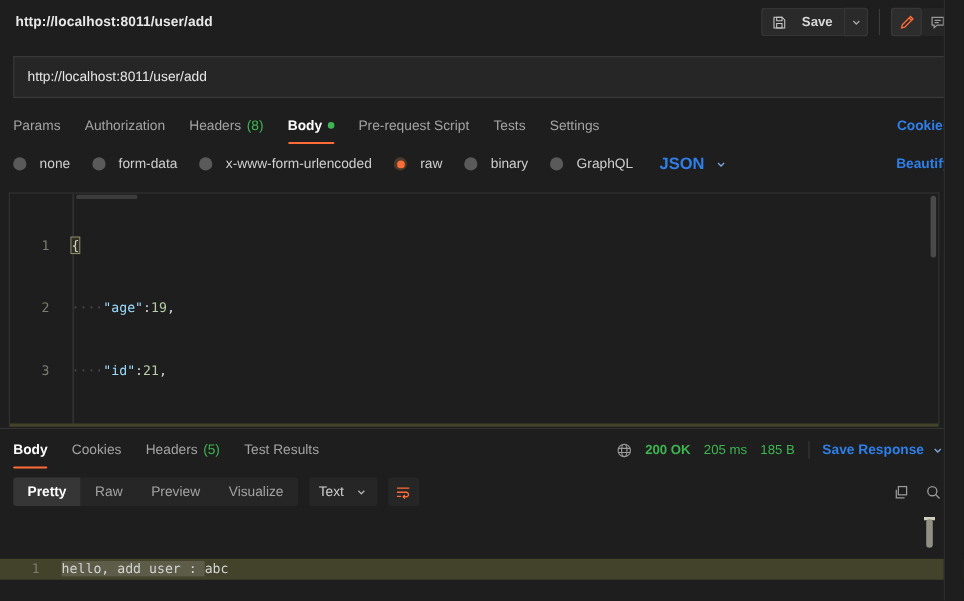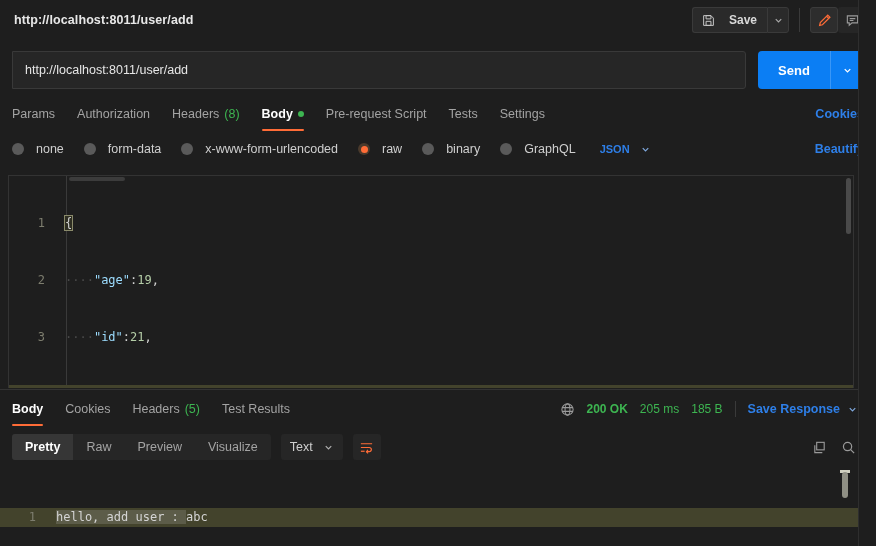--- a/index.html
+++ b/index.html
@@ -101,21 +101,21 @@
 
   
   .bodyrow {
     position: absolute; left: 0; top: 136px; width: 876px; height: 26px;
     display: flex; align-items: center; padding: 0 12px;
   }
   .radio-item { display: flex; align-items: center; gap: 12px; margin-right: 20px; font-size: 12.5px; color: #cfcfcf; }
   .radio { width: 12px; height: 12px; border-radius: 50%; background: #5a5a5a; }
   .radio.on { background: #4a3a2c; display: flex; align-items: center; justify-content: center; }
   .radio.on::after { content: ""; width: 7px; height: 7px; border-radius: 50%; background: #ff6c37; }
-  .json-sel { display: flex; align-items: center; gap: 10px; font-size: 11px; color: #2e7fe8; font-weight: bold; margin-left: 4px; }
+  .json-sel { display: flex; align-items: center; gap: 10px; font-size: 15px; color: #2e7fe8; font-weight: bold; margin-left: 4px; }
   .beautify { margin-left: auto; font-size: 12.5px; color: #2e7fe8; font-weight: bold; }
 
   
   .editor {
     position: absolute; left: 8px; top: 175px; width: 846px; height: 213px;
     background: #1e1e1e; border: 1px solid #333333; border-bottom: none;
     overflow: hidden;
   }
   .code {
     font-family: "DejaVu Sans Mono", monospace; font-size: 12px; line-height: 19px;
@@ -258,30 +258,20 @@
               <path d="M5 6h6M5 8h4"></path>
           </svg>
         </span>
       </div>
     </div>
   </div>
 
   <div class="urlbar">
     <div class="url-box">
       <span>http://localhost:8011/user/add</span>
-    </div>
-    <div class="send-wrap">
-      <div class="send-btn">Send</div>
-      <div class="send-caret">
-        <span>
-          <svg width="11" height="11" viewBox="0 0 12 12" fill="none" stroke="#ffffff" stroke-width="1.4">
-            <path d="M3 4.5L6 7.5L9 4.5"></path>
-          </svg>
-        </span>
-      </div>
     </div>
   </div>
 
   <div class="reqtabs">
     <div class="tab">
       <span>Params</span>
     </div>
     <div class="tab">
       <span>Authorization</span>
     </div>

